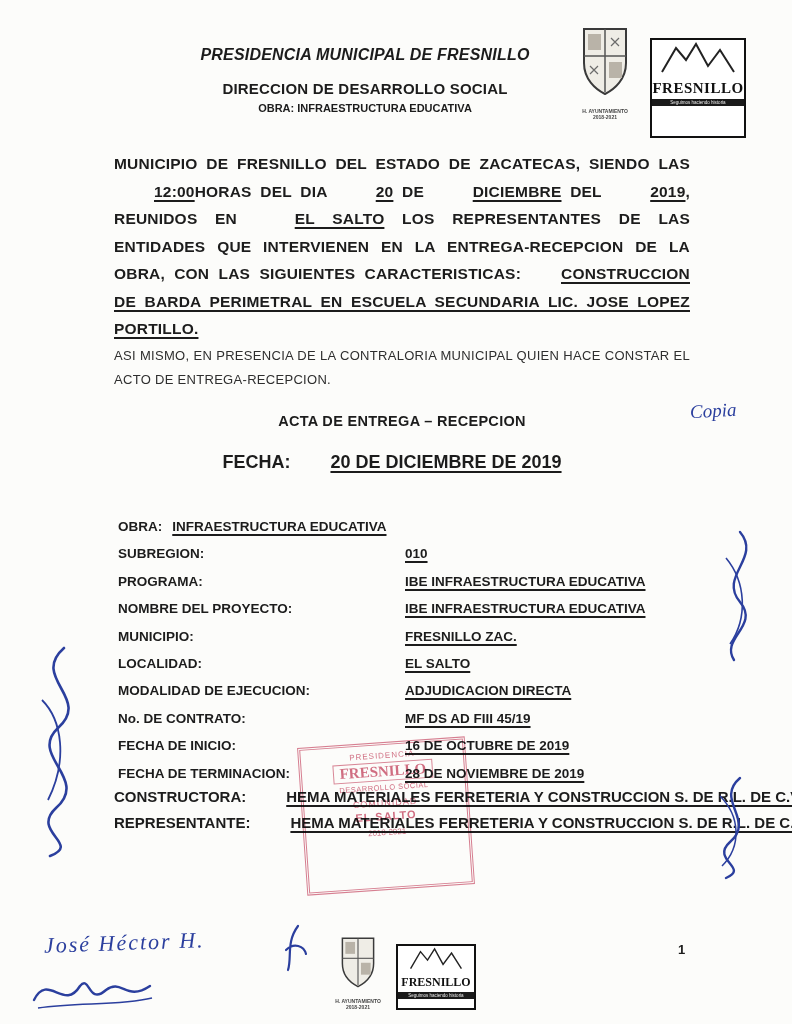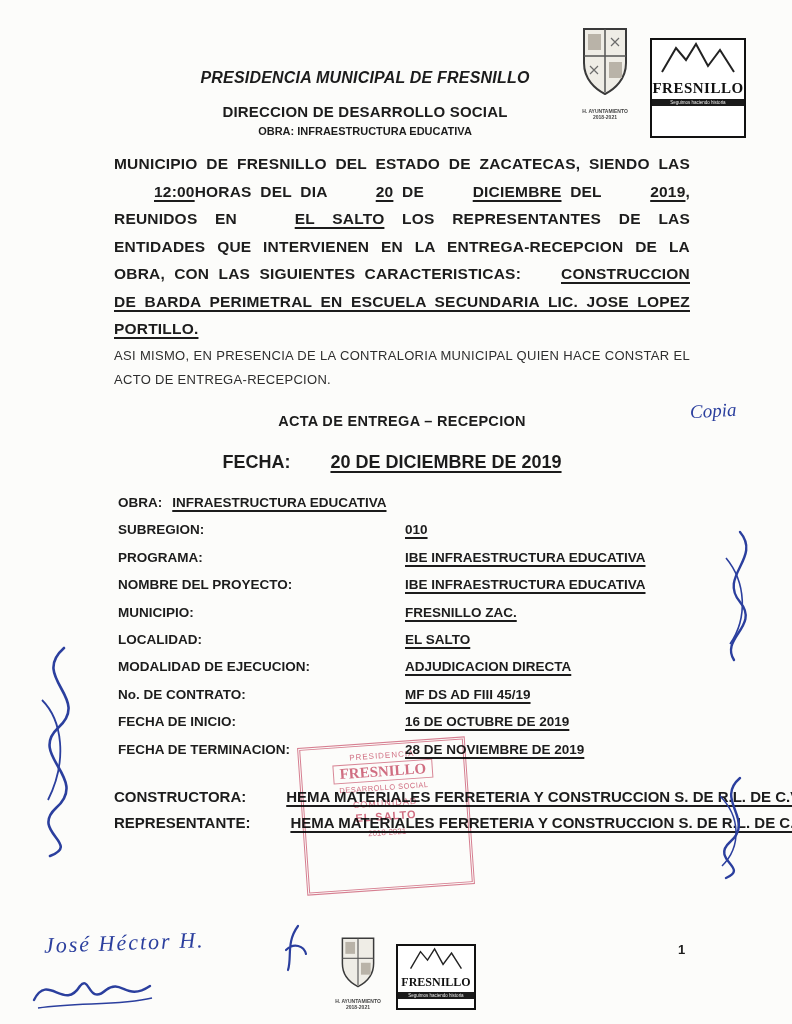--- a/index.html
+++ b/index.html
@@ -2,21 +2,21 @@
 <html><head>
 <meta charset="utf-8">
 <style>
   html,body{margin:0;padding:0;background:#d9d9d9;}
   .page{
     position:relative;width:792px;height:1024px;margin:0 auto;
     background:#fcfcfa;overflow:hidden;
     font-family:"Liberation Sans",sans-serif;color:#1c1c1c;
   }
   
-  .header-text{position:absolute;top:69px;left:130px;width:470px;text-align:center;}
+  .header-text{position:absolute;top:46px;left:130px;width:470px;text-align:center;}
   .h1{font-size:16px;font-weight:bold;font-style:italic;letter-spacing:.2px;}
   .h2{font-size:15px;font-weight:bold;margin-top:16px;letter-spacing:.2px;}
   .h3{font-size:11px;font-weight:bold;margin-top:5px;}
   .crest{position:absolute;text-align:center;}
   .crest-header{left:574px;top:26px;width:62px;}
   .crest-footer{left:333px;top:936px;width:50px;}
   .crest-caption{font-size:5px;font-weight:bold;color:#444;line-height:6px;}
   .fres-logo{position:absolute;border:2px solid #111;background:#fff;text-align:center;box-sizing:border-box;}
   .fres-header{left:650px;top:38px;width:96px;height:100px;}
   .fres-footer{left:396px;top:944px;width:80px;height:66px;}
@@ -30,21 +30,21 @@
   .u{text-decoration:underline;text-decoration-thickness:2px;text-underline-offset:3px;margin-left:40px;}
   .note{position:absolute;top:344px;left:114px;width:576px;font-size:13px;
         font-weight:normal;line-height:24px;color:#2e2e2e;text-align:justify;letter-spacing:.3px;}
   .acta-title{position:absolute;top:413px;left:114px;width:576px;text-align:center;
         font-size:14.5px;font-weight:bold;letter-spacing:.3px;}
   .fecha-line{position:absolute;top:452px;left:104px;width:576px;text-align:center;
         font-size:18px;font-weight:bold;}
   
   .fields{position:absolute;top:489px;left:118px;width:600px;font-size:13.5px;font-weight:bold;}
   .field-row{height:27.4px;line-height:27.4px;white-space:nowrap;}
-  .flabel{display:inline-block;width:287px;}
+  .flabel{display:inline-block;width:287px;margin-top:24px;}
   .field-row.inline .flabel{width:auto;margin-right:10px;}
   .fvalue{text-decoration:underline;text-decoration-thickness:2px;text-underline-offset:3px;}
   
   .exec{position:absolute;top:779px;left:114px;width:600px;font-weight:bold;}
   .exec-title{font-size:14px;text-decoration:underline;text-decoration-thickness:2px;text-underline-offset:3px;}
   .exec-line{font-size:15px;margin-top:9px;white-space:nowrap;}
   .closing{position:absolute;top:862px;left:114px;width:576px;font-size:13.5px;font-weight:bold;
         color:#333;line-height:29px;text-align:justify;letter-spacing:.4px;}
   .page-num{position:absolute;left:678px;top:942px;font-size:13px;font-weight:bold;}
   

